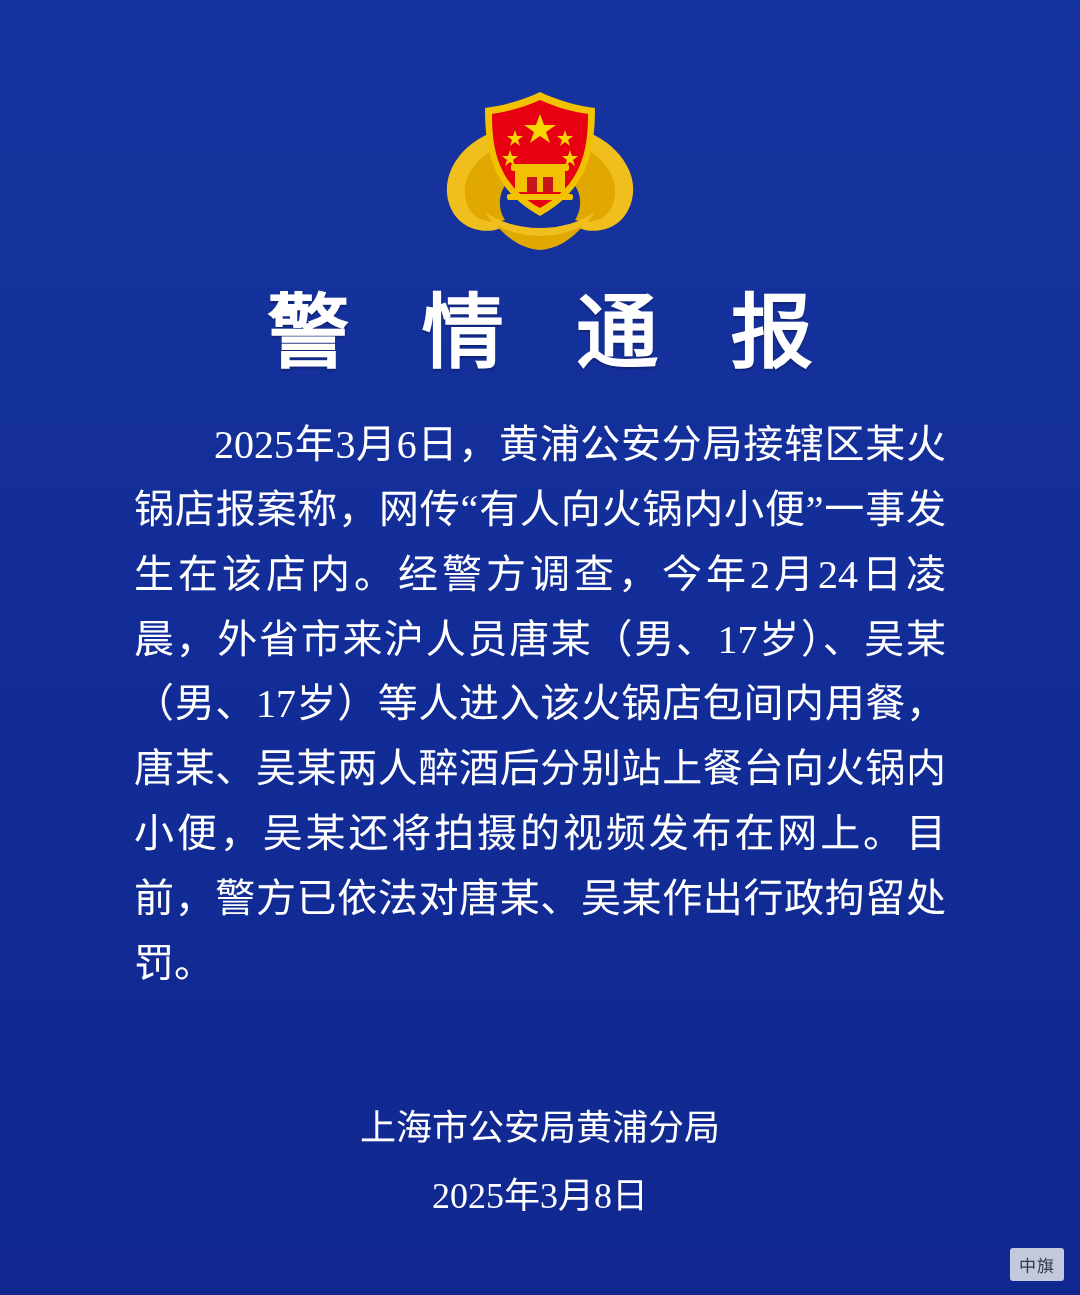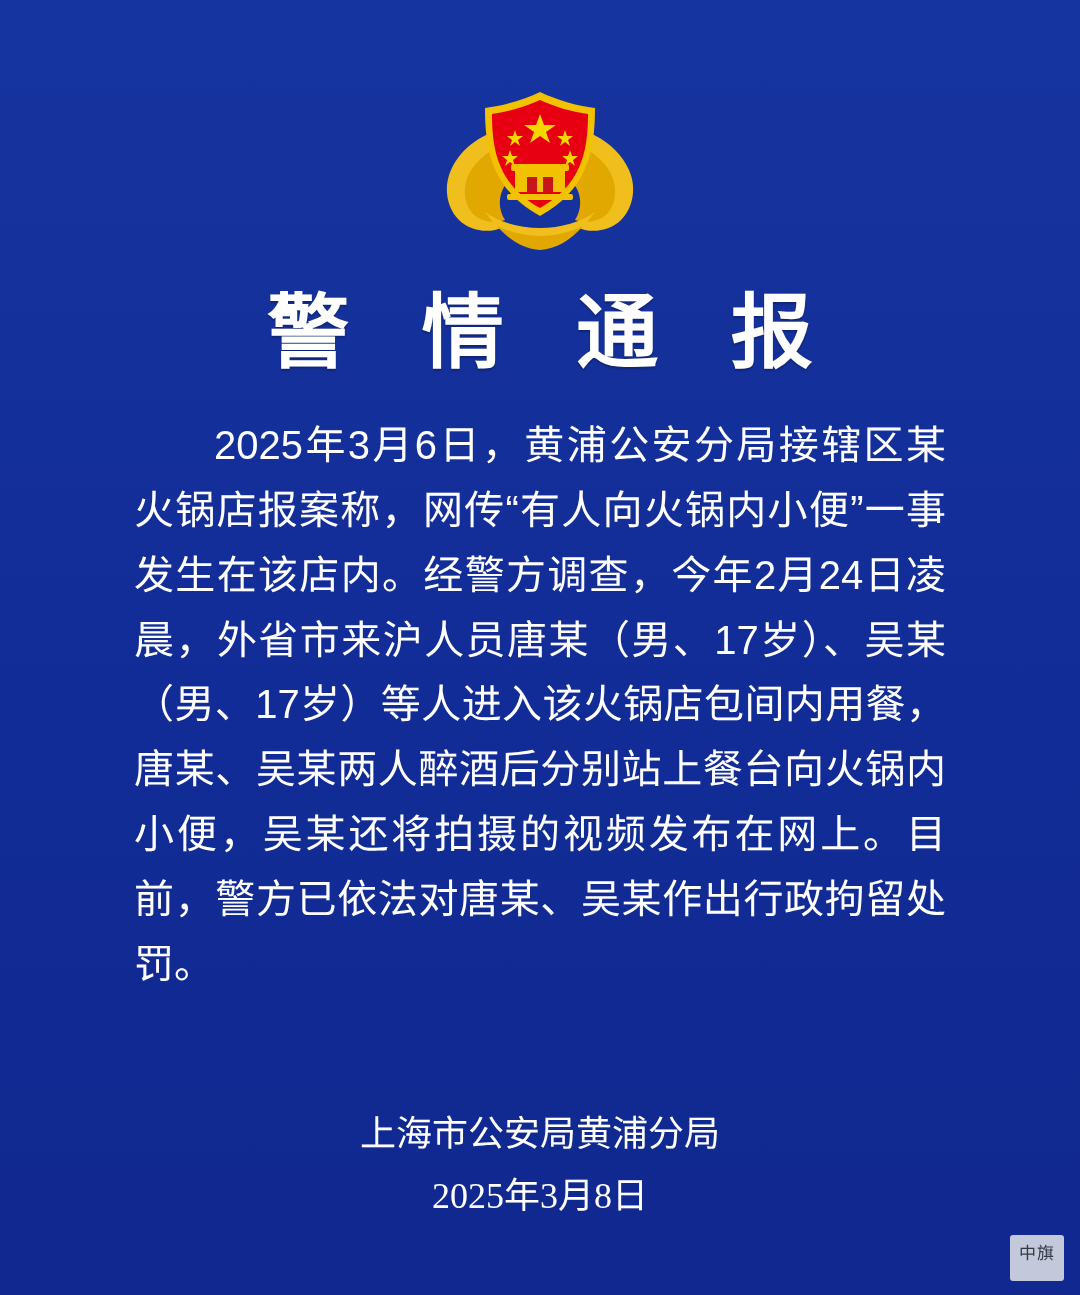--- a/index.html
+++ b/index.html
@@ -49,53 +49,53 @@
   
   .body-text {
     margin-top: 34px;
     width: 812px;
     font-size: 40px;
     line-height: 1.62;
     text-align: justify;
     text-justify: inter-ideograph;
     text-indent: 80px;
     color: #ffffff;
-    font-family: Liberation Sans, sans-serif;
+    font-family: Liberation Serif, serif;
   }
 
   
   .sign-block {
     position: absolute;
     left: 0;
     right: 0;
     bottom: 72px;
     text-align: center;
   }
   .sign-org {
     font-size: 36px;
     line-height: 1.5;
     color: #ffffff;
   }
   .sign-date {
     font-size: 36px;
     line-height: 1.5;
-    margin-top: 8px;
+    margin-top: 14px;
     color: #ffffff;
   }
 
   
   .watermark {
     position: absolute;
     right: 16px;
     bottom: 14px;
     background: rgba(235,235,235,0.82);
     color: #333a44;
     font-size: 17px;
     letter-spacing: 1px;
-    padding: 4px 9px 17px;
+    padding: 4px 9px 4px;
     border-radius: 3px;
     font-family: "Liberation Sans", sans-serif;
   }
 </style>
 </head>
 <body>
 
 <div class="page">
 
   <div class="emblem-wrap">

